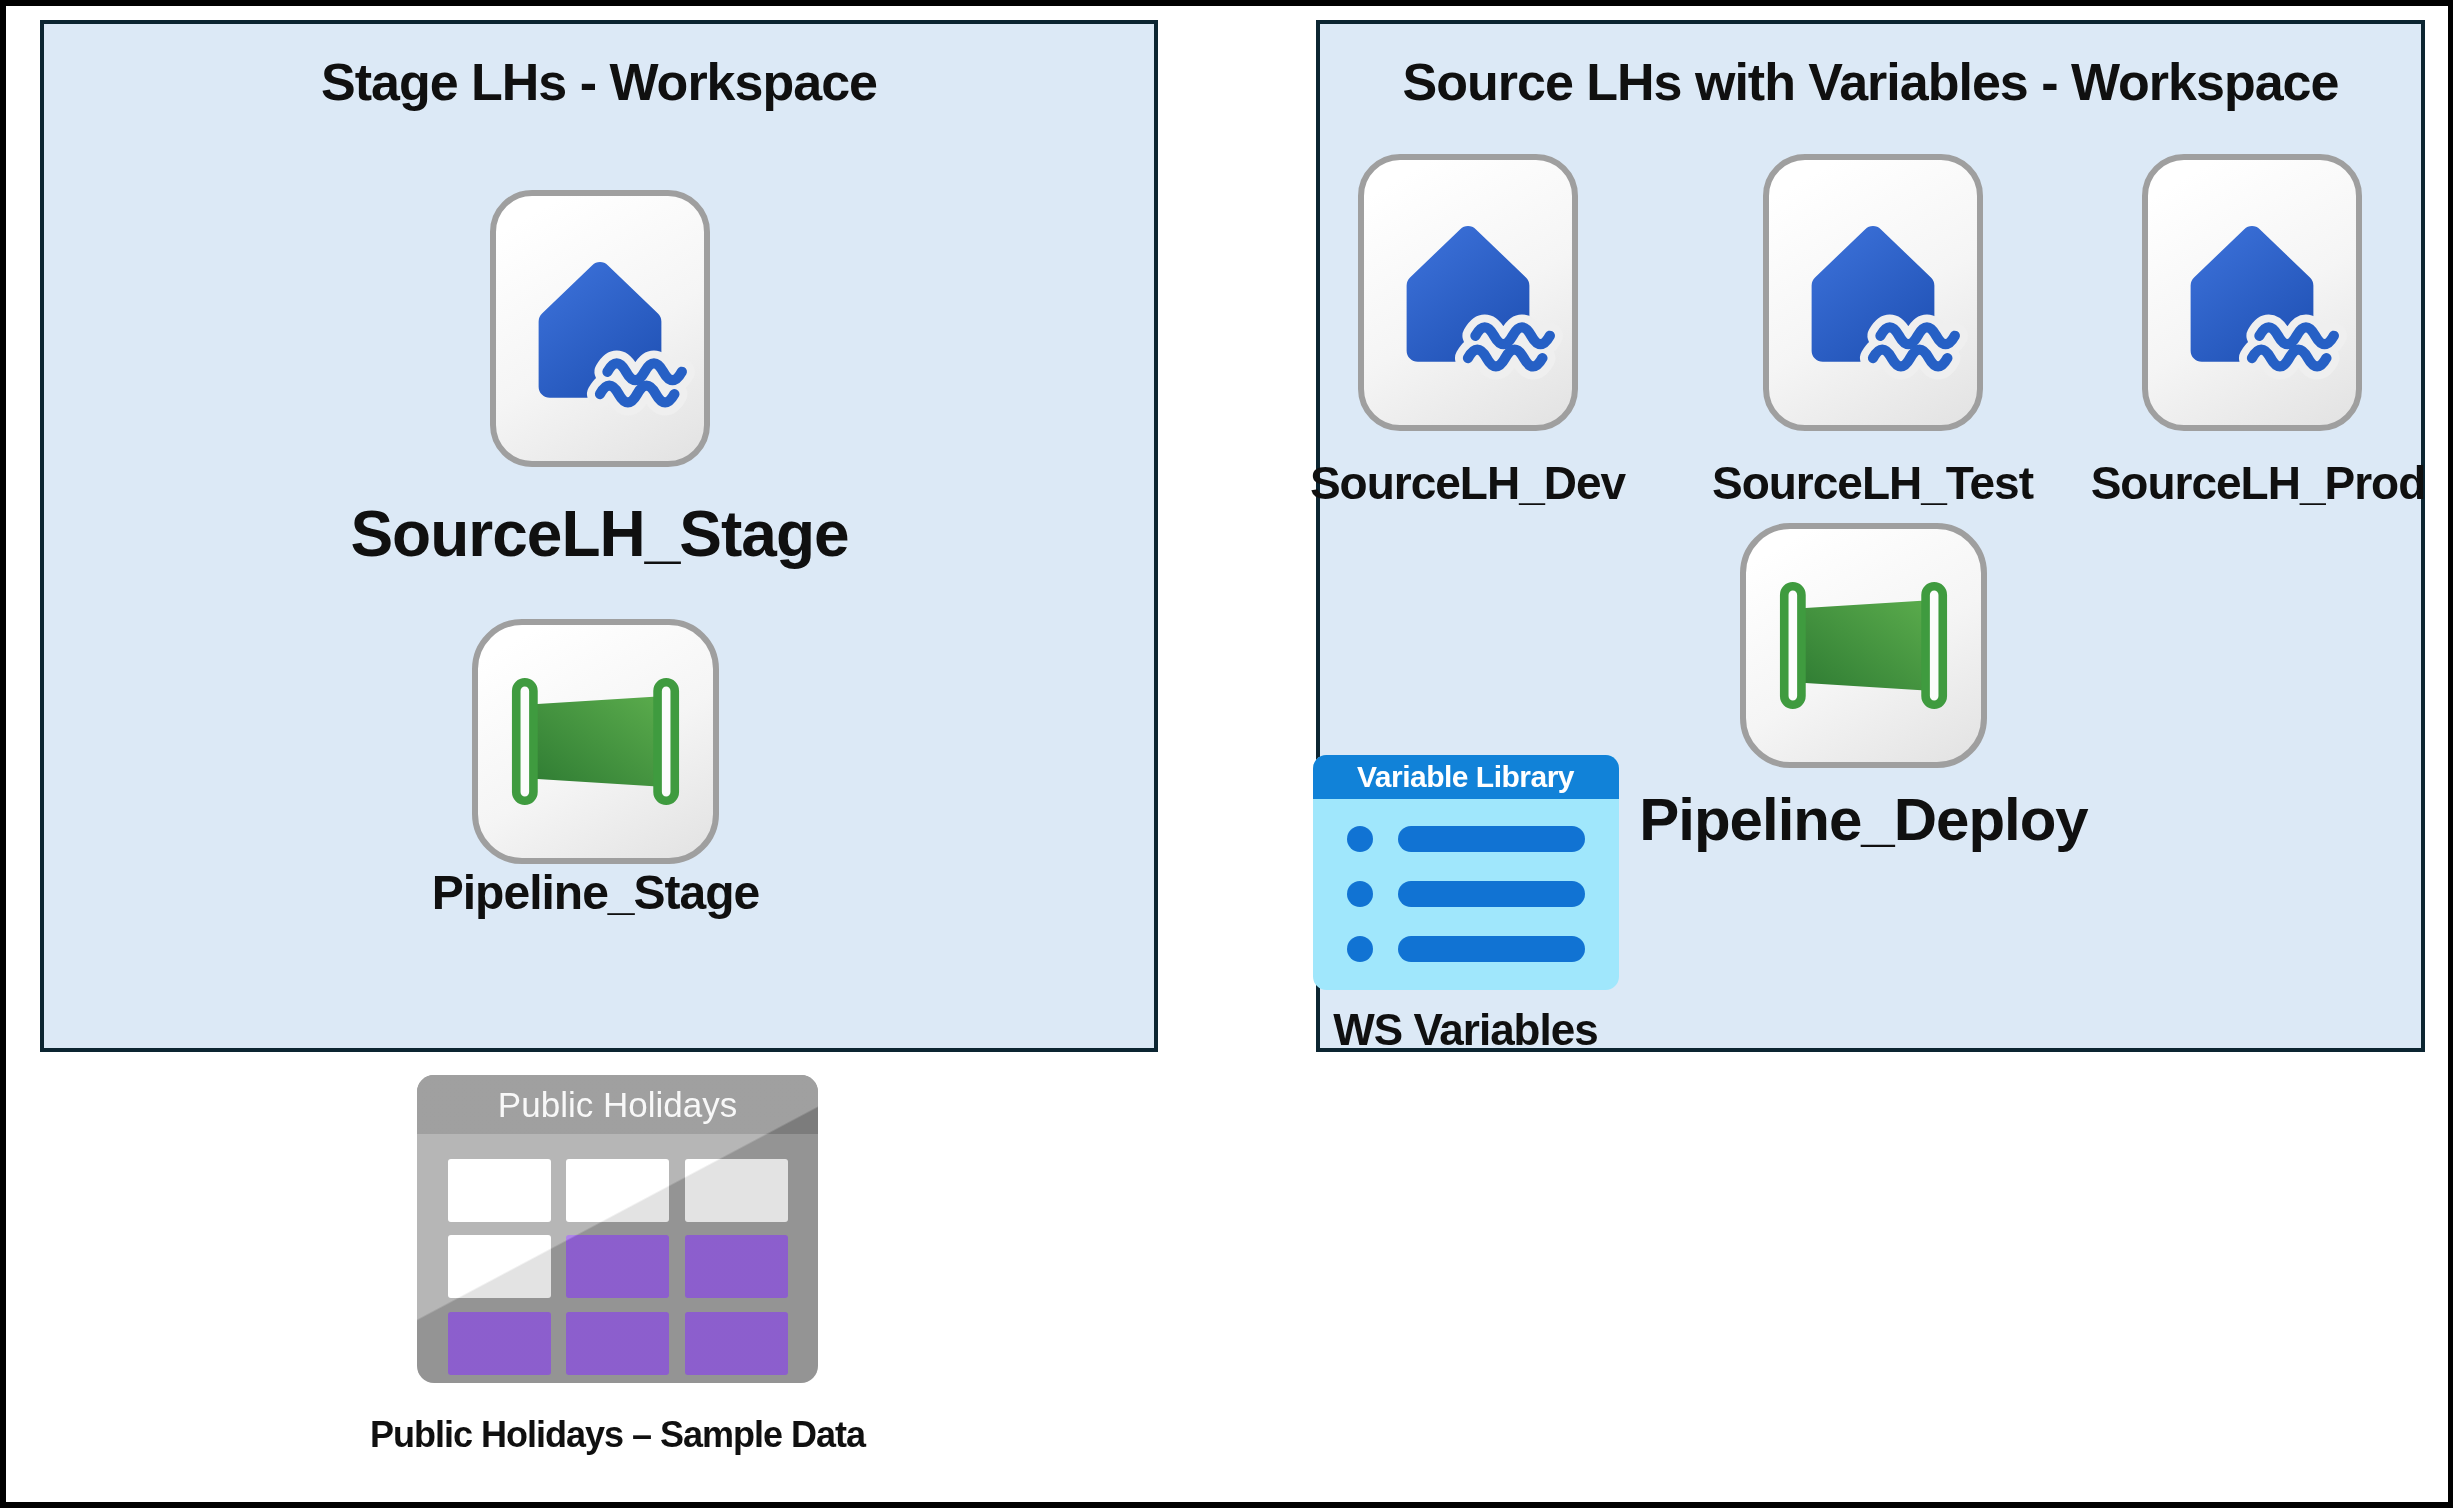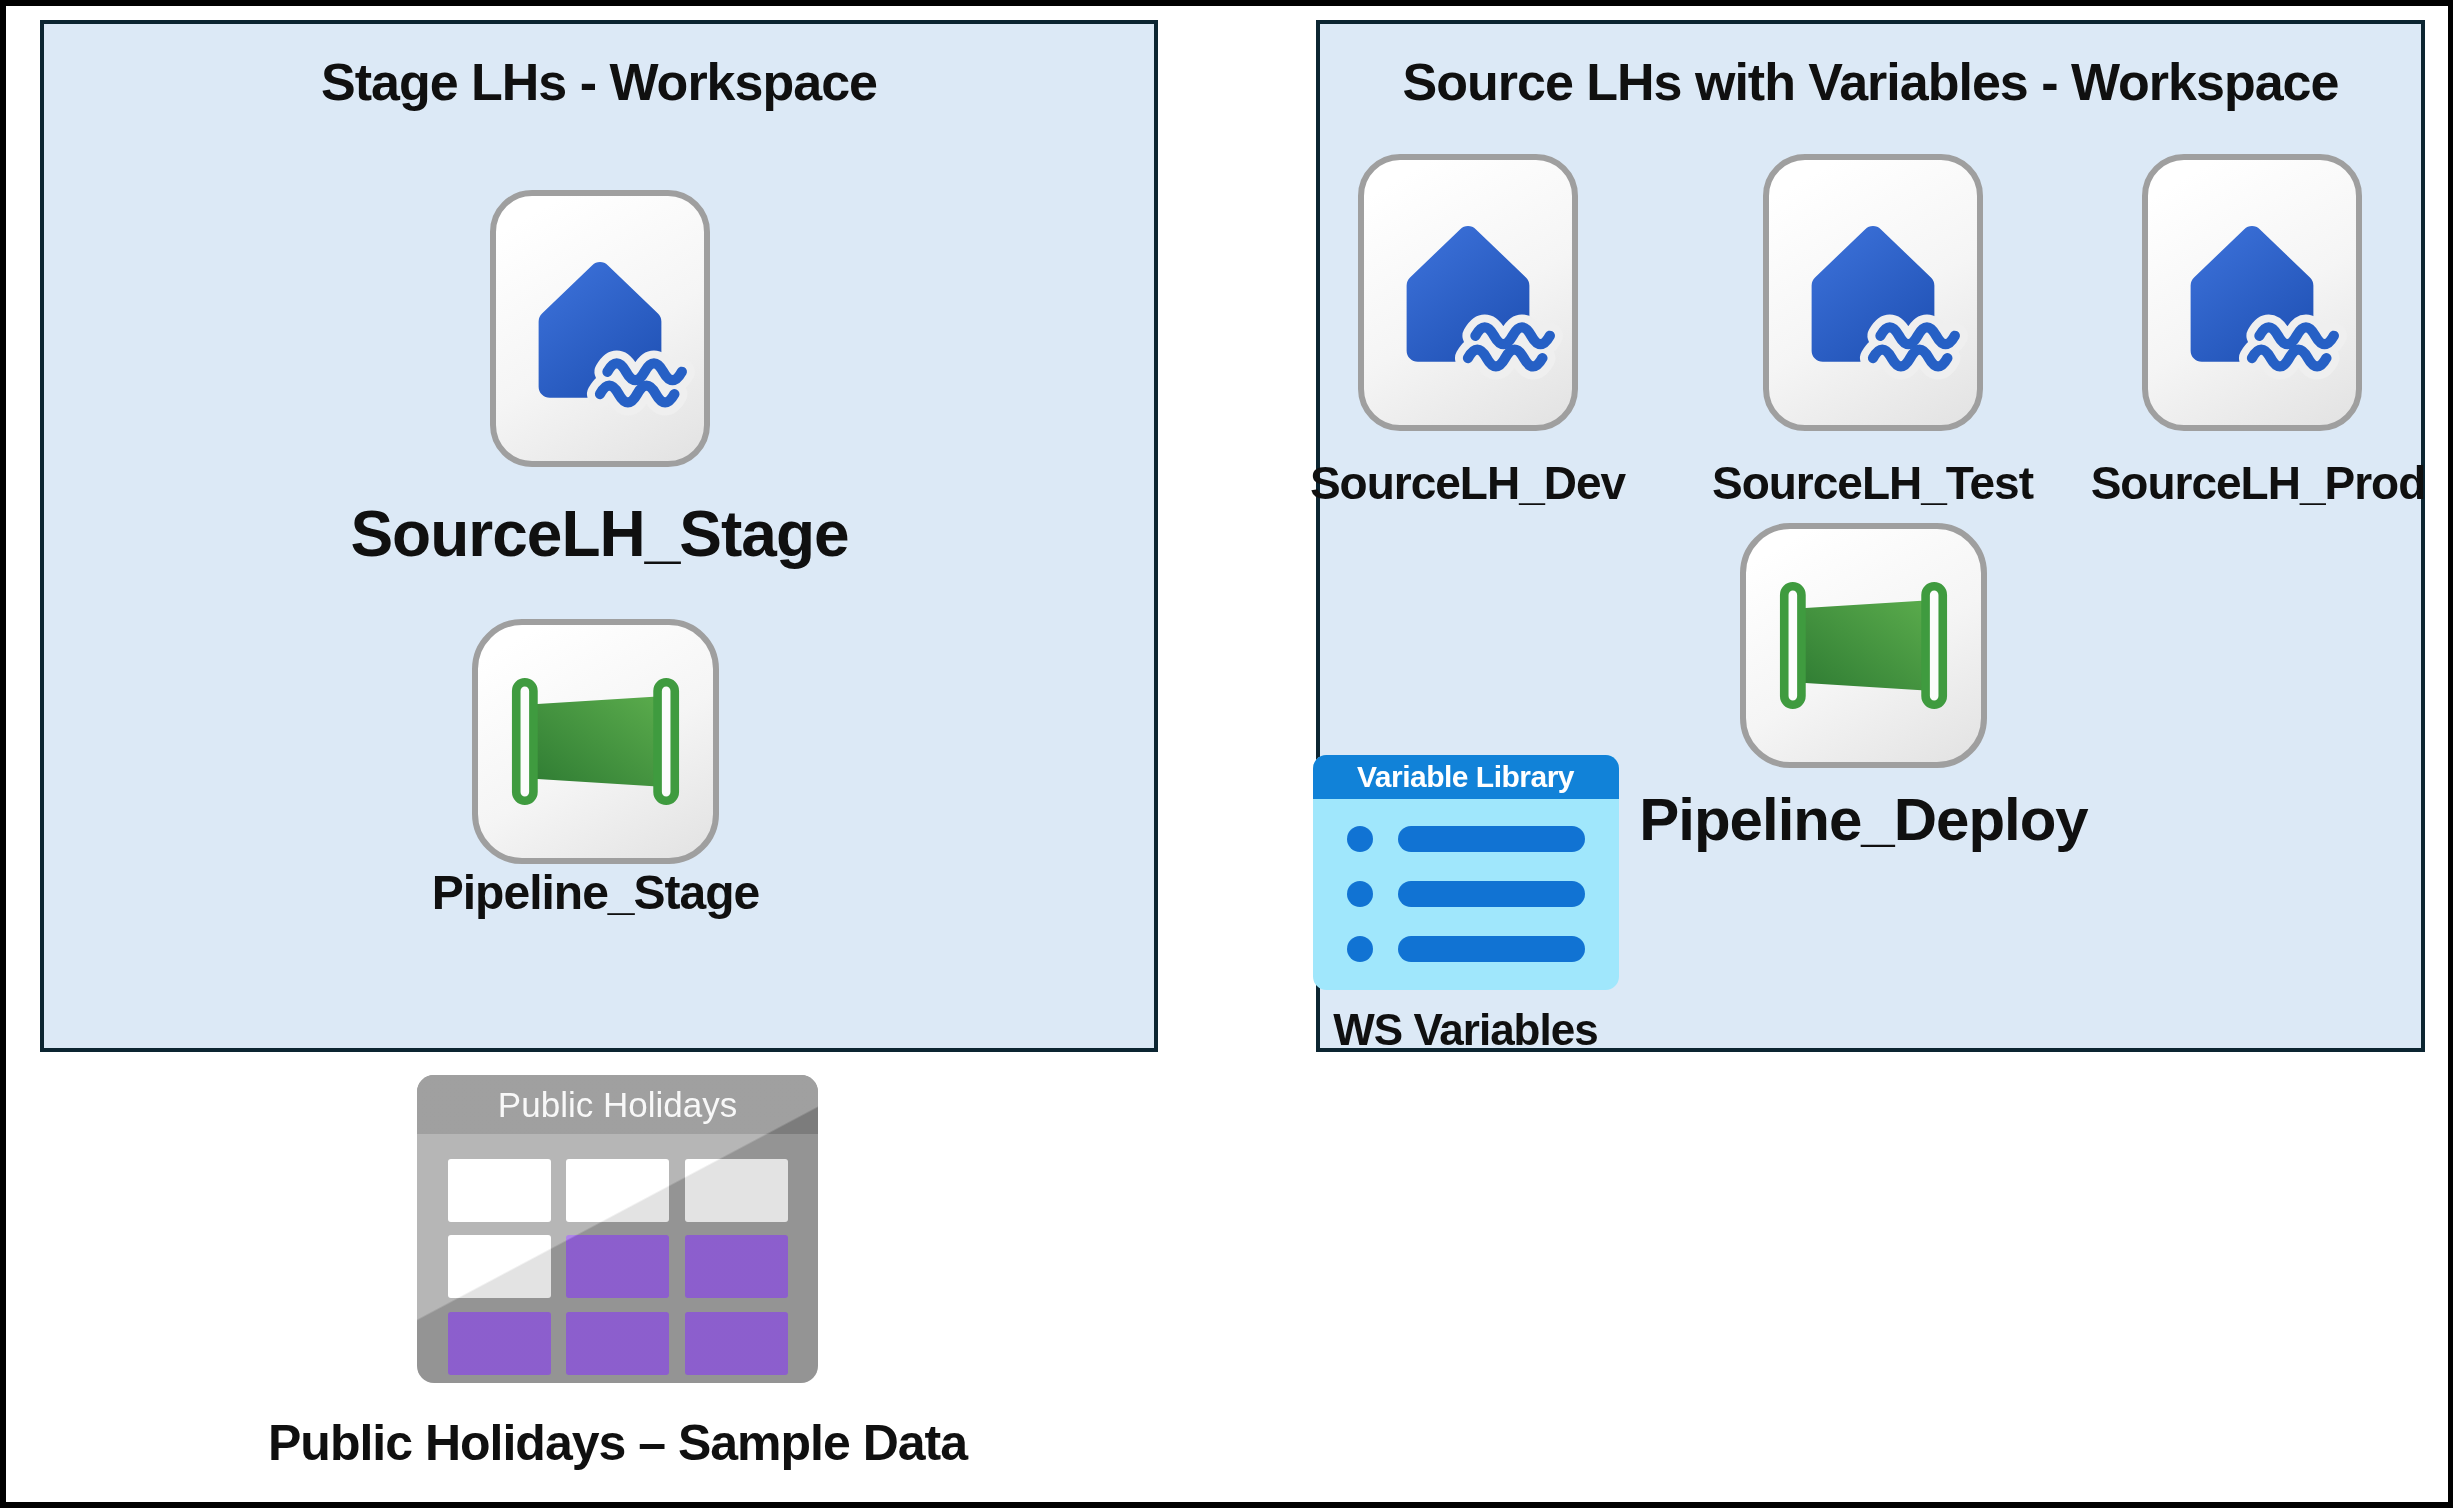--- a/index.html
+++ b/index.html
@@ -247,17 +247,17 @@
           <div class="cell white"></div>
           <div class="cell white"></div>
           <div class="cell white"></div>
           <div class="cell purple"></div>
           <div class="cell purple"></div>
           <div class="cell purple"></div>
           <div class="cell purple"></div>
           <div class="cell purple"></div>
         </div>
     </div>
-    <div class="item-label" style="font-size:50px;">Public Holidays – Sample Data</div>
+    <div class="item-label" style="font-size:36px;">Public Holidays – Sample Data</div>
   </div>
 
 </div>
 
 
 </body></html>

